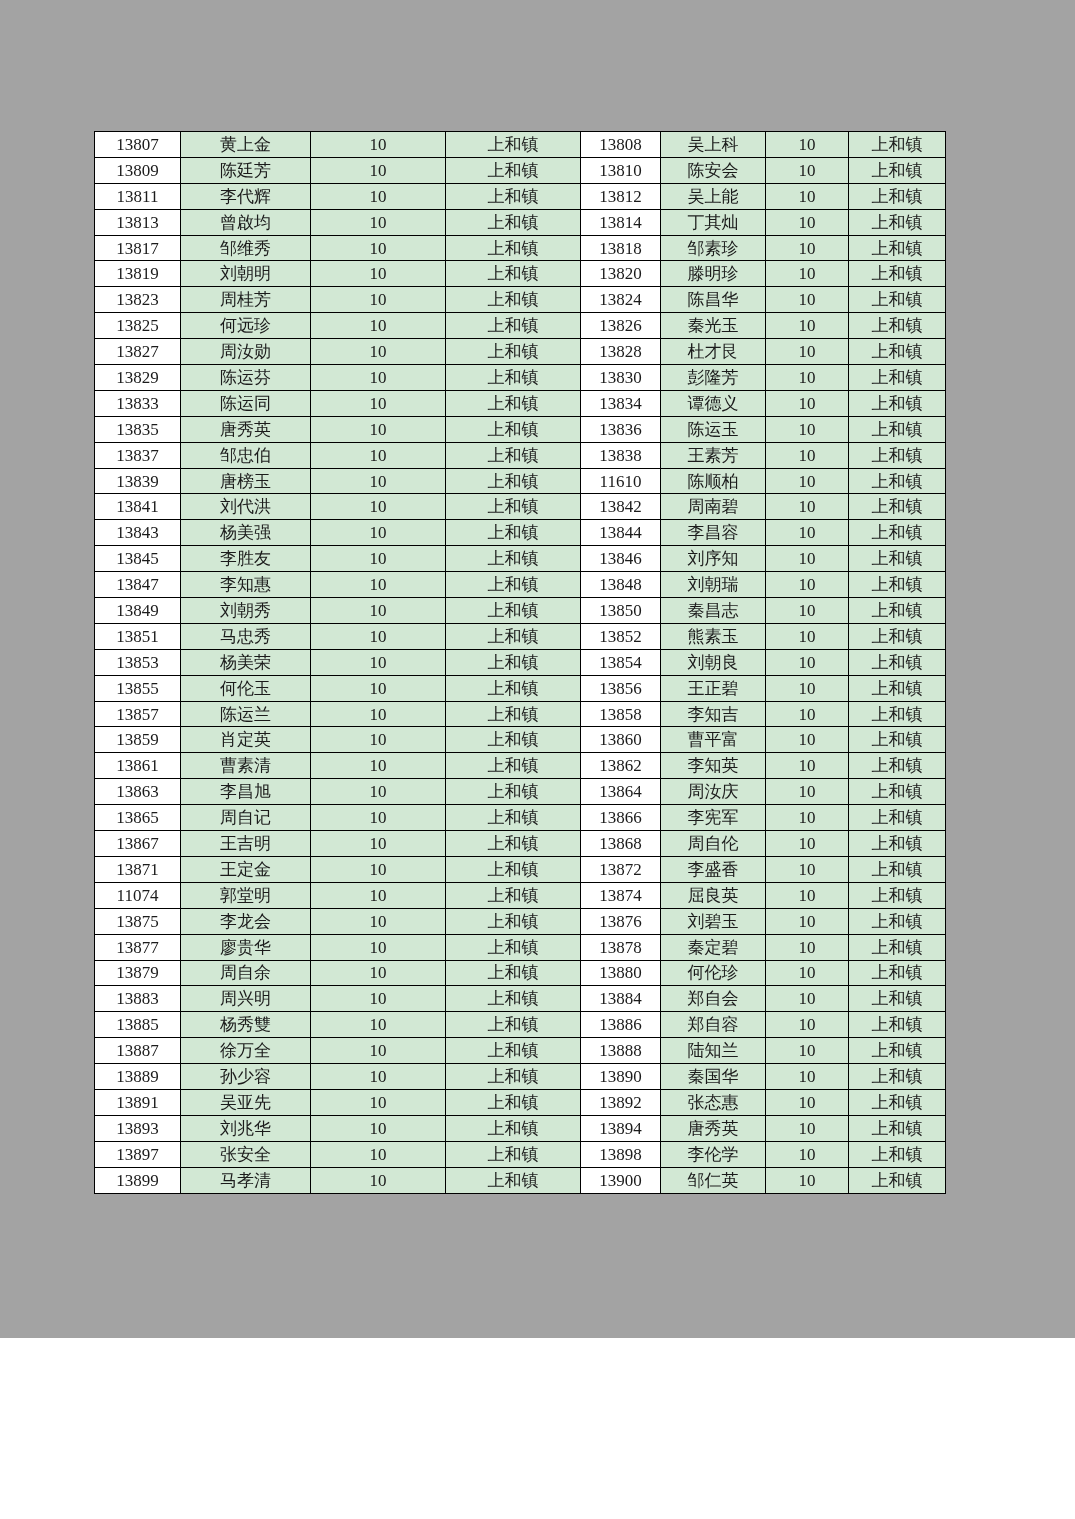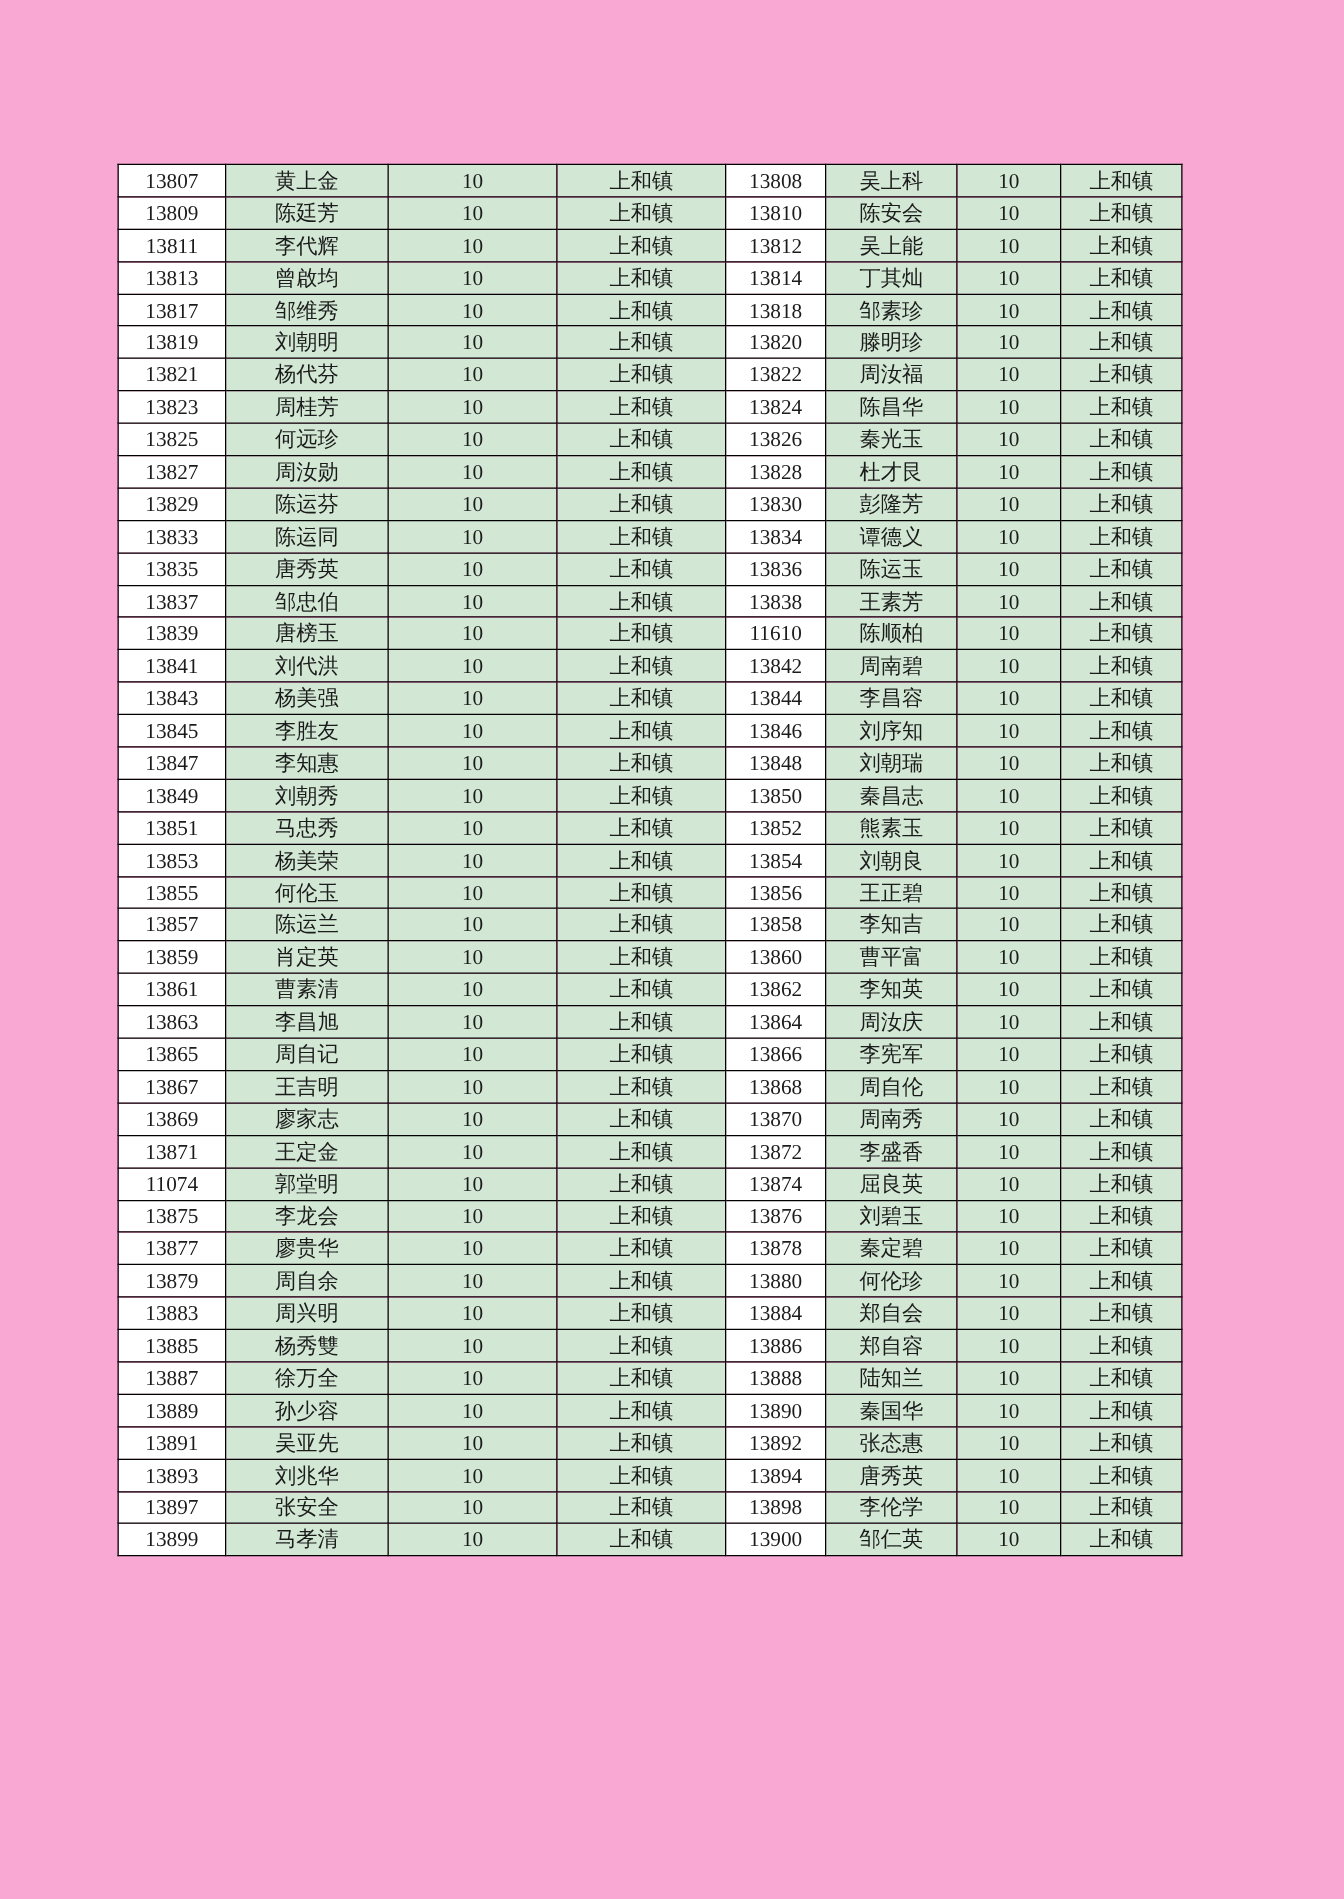--- a/index.html
+++ b/index.html
@@ -4,22 +4,22 @@
 <style>
   html, body {
     margin: 0;
     padding: 0;
     background: #ffffff;
     font-family: "Liberation Serif", "DejaVu Serif", serif;
   }
   .page {
     position: relative;
     width: 1075px;
-    height: 1519px;
-    background: #f9a8d4;
+    height: 1338px;
+    background: #a3a3a3;
     overflow: hidden;
   }
   table.roster {
     position: absolute;
     left: 94px;
     top: 131px;
     width: 851px;
     border-collapse: collapse;
     table-layout: fixed;
   }
@@ -108,30 +108,20 @@
           <td class="cell-white">13819</td>
           <td class="cell-green">刘朝明</td>
           <td class="cell-green">10</td>
           <td class="cell-green">上和镇</td>
           <td class="cell-white">13820</td>
           <td class="cell-green">滕明珍</td>
           <td class="cell-green">10</td>
           <td class="cell-green">上和镇</td>
         </tr>
         <tr>
-          <td class="cell-white">13821</td>
-          <td class="cell-green">杨代芬</td>
-          <td class="cell-green">10</td>
-          <td class="cell-green">上和镇</td>
-          <td class="cell-white">13822</td>
-          <td class="cell-green">周汝福</td>
-          <td class="cell-green">10</td>
-          <td class="cell-green">上和镇</td>
-        </tr>
-        <tr>
           <td class="cell-white">13823</td>
           <td class="cell-green">周桂芳</td>
           <td class="cell-green">10</td>
           <td class="cell-green">上和镇</td>
           <td class="cell-white">13824</td>
           <td class="cell-green">陈昌华</td>
           <td class="cell-green">10</td>
           <td class="cell-green">上和镇</td>
         </tr>
         <tr>
@@ -334,30 +324,20 @@
           <td class="cell-green">10</td>
           <td class="cell-green">上和镇</td>
         </tr>
         <tr>
           <td class="cell-white">13867</td>
           <td class="cell-green">王吉明</td>
           <td class="cell-green">10</td>
           <td class="cell-green">上和镇</td>
           <td class="cell-white">13868</td>
           <td class="cell-green">周自伦</td>
-          <td class="cell-green">10</td>
-          <td class="cell-green">上和镇</td>
-        </tr>
-        <tr>
-          <td class="cell-white">13869</td>
-          <td class="cell-green">廖家志</td>
-          <td class="cell-green">10</td>
-          <td class="cell-green">上和镇</td>
-          <td class="cell-white">13870</td>
-          <td class="cell-green">周南秀</td>
           <td class="cell-green">10</td>
           <td class="cell-green">上和镇</td>
         </tr>
         <tr>
           <td class="cell-white">13871</td>
           <td class="cell-green">王定金</td>
           <td class="cell-green">10</td>
           <td class="cell-green">上和镇</td>
           <td class="cell-white">13872</td>
           <td class="cell-green">李盛香</td>

